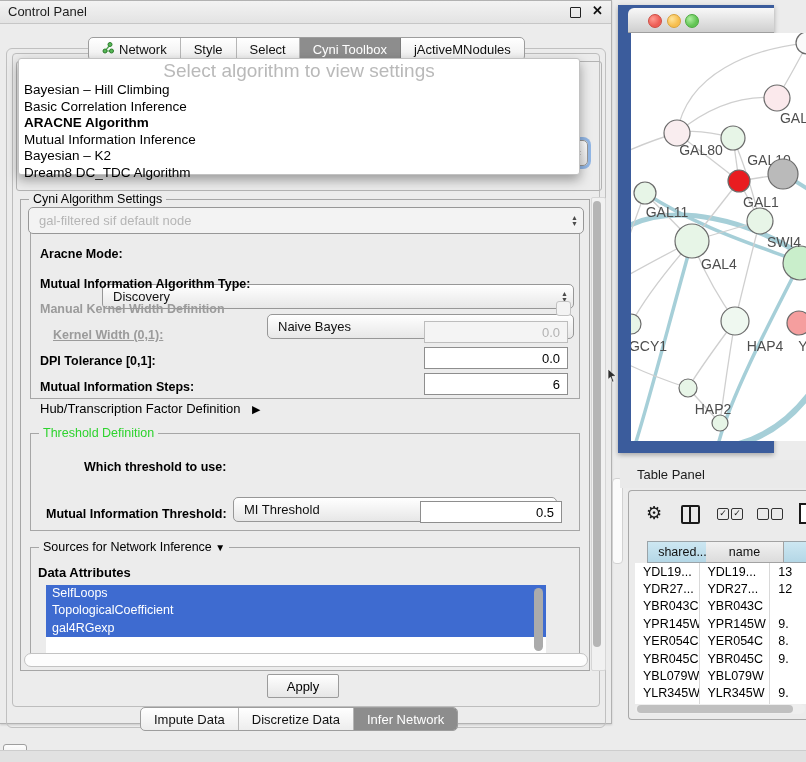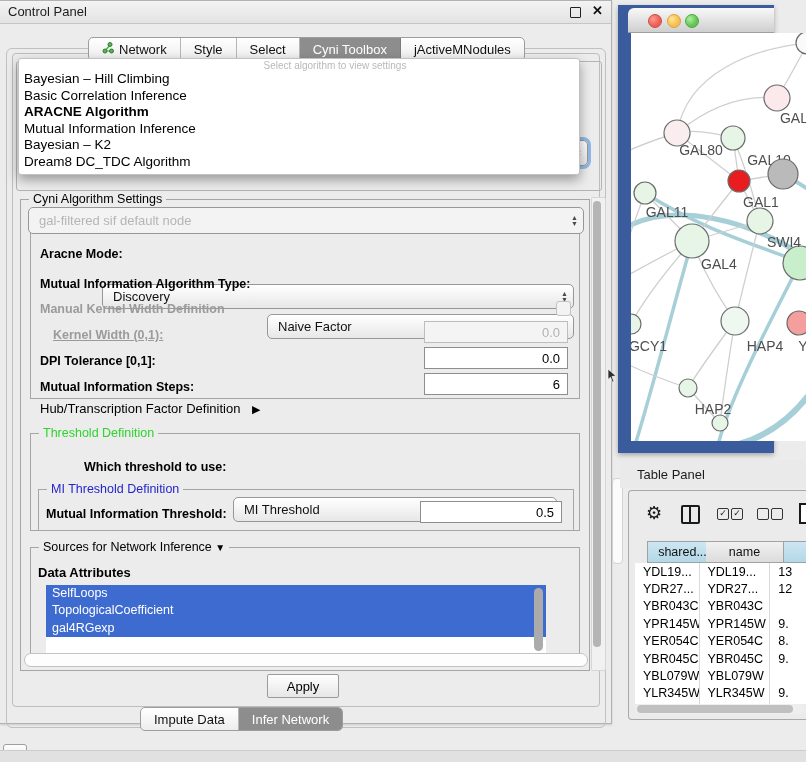--- a/index.html
+++ b/index.html
@@ -35,21 +35,21 @@
   .combo .stepper{margin-left:auto;width:17px;display:flex;flex-direction:column;align-items:center;
     justify-content:center;color:#4a4a4a;}
   .combo .stepper span{font-size:7px;line-height:6px;}
   #ghost-combo{left:28px;top:163px;width:556px;height:27px;color:#b5b5b5;background:#f3f3f3;z-index:5;}
   #focus-combo{left:440px;top:96px;width:148px;height:26px;z-index:5;
     box-shadow:0 0 0 3px rgba(98,155,227,.65);}
 
   
   #algo-popup{left:18px;top:57px;width:560px;height:115px;background:#fff;border:1px solid #c2c2c2;
     border-radius:3px;box-shadow:0 5px 12px rgba(0,0,0,.35);z-index:50;}
-  #popup-prompt{width:100%;text-align:center;font-size:10px;color:#b9b9b9;margin-top:1px;margin-left:36px;}
+  #popup-prompt{width:100%;text-align:center;font-size:19px;color:#b9b9b9;margin-top:1px;}
   .popup-item{font-size:13.5px;line-height:16.5px;padding-left:5px;color:#000;white-space:nowrap;}
   .popup-item.bold{font-weight:bold;}
 
   
   .group-box{border:1px solid #a6a6a6;}
   .group-label{position:absolute;top:-8px;left:8px;background:#ececec;padding:0 4px;
     font-size:12.5px;white-space:nowrap;}
   .lbl-blue{color:#2424cc;}
   .lbl-green{color:#2ed32e;}
   #settings-group{left:20px;top:198px;width:568px;height:470px;}
@@ -202,21 +202,21 @@
     <span class="abs row-label" style="left:40px;top:246px;">Aracne Mode:</span>
     <div class="abs combo" style="left:102px;top:240px;width:472px;height:25px;">
       <span>Discovery</span>
       <span class="stepper">
           <span>▲</span>
           <span>▼</span>
         </span>
     </div>
     <span class="abs row-label" style="left:40px;top:276px;">Mutual Information Algorithm Type:</span>
     <div class="abs combo" style="left:267px;top:270px;width:307px;height:25px;">
-      <span>Naive Factor</span>
+      <span>Naive Bayes</span>
       <span class="stepper">
           <span>▲</span>
           <span>▼</span>
         </span>
     </div>
     <span class="abs row-label gray" style="left:40px;top:301px;">Manual Kernel Width Definition</span>
     <span class="abs checkbox" style="left:556px;top:300px;"></span>
     <span class="abs row-label gray" style="left:53px;top:327px;font-weight:bold;text-decoration:underline;">Kernel Width (0,1):</span>
     <div class="abs field disabled" style="left:424px;top:320px;width:144px;height:22px;">
       <span>0.0</span>
@@ -238,23 +238,20 @@
     <div class="abs group-box" id="thr-box">
       <span class="group-label lbl-green">Threshold Definition</span>
     </div>
     <span class="abs row-label" style="left:84px;top:459px;">Which threshold to use:</span>
     <div class="abs combo" style="left:233px;top:453px;width:324px;height:25px;">
       <span>MI Threshold</span>
       <span class="stepper">
           <span>▲</span>
           <span>▼</span>
         </span>
-    </div>
-    <div class="abs group-box" id="mi-box">
-      <span class="group-label lbl-blue">MI Threshold Definition</span>
     </div>
     <span class="abs row-label" style="left:46px;top:506px;">Mutual Information Threshold:</span>
     <div class="abs field" style="left:420px;top:500px;width:142px;height:22px;">
       <span>0.5</span>
     </div>
 
     <div class="abs group-box" id="src-box">
       <span class="group-label">
         <span>Sources for Network Inference</span>
         <span class="tri" style="font-size:10px;">▼</span>
@@ -270,20 +267,23 @@
     <div class="abs" id="hscroll-thumb"></div>
     <div class="abs v-scroll" id="settings-vscroll">
       <div class="v-thumb" id="settings-vthumb"></div>
     </div>
 
     <button class="abs" id="apply-btn">Apply</button>
 
     <div class="abs seg-bar" id="bottom-tabs">
         <div class="seg">
           <span>Impute Data</span>
+        </div>
+        <div class="seg">
+          <span>Discretize Data</span>
         </div>
         <div class="seg selected">
           <span>Infer Network</span>
         </div>
       </div>
   </div>
 
   <svg class="abs" id="mouse-cursor" viewBox="0 0 12 14">
     <polygon points="1,0 9,7 5,7.5 7,12.5 5.3,13.2 3.5,8.3 1,10.5" fill="#2e2e2e" stroke="#fff" stroke-width="0.7"></polygon>
   </svg>

